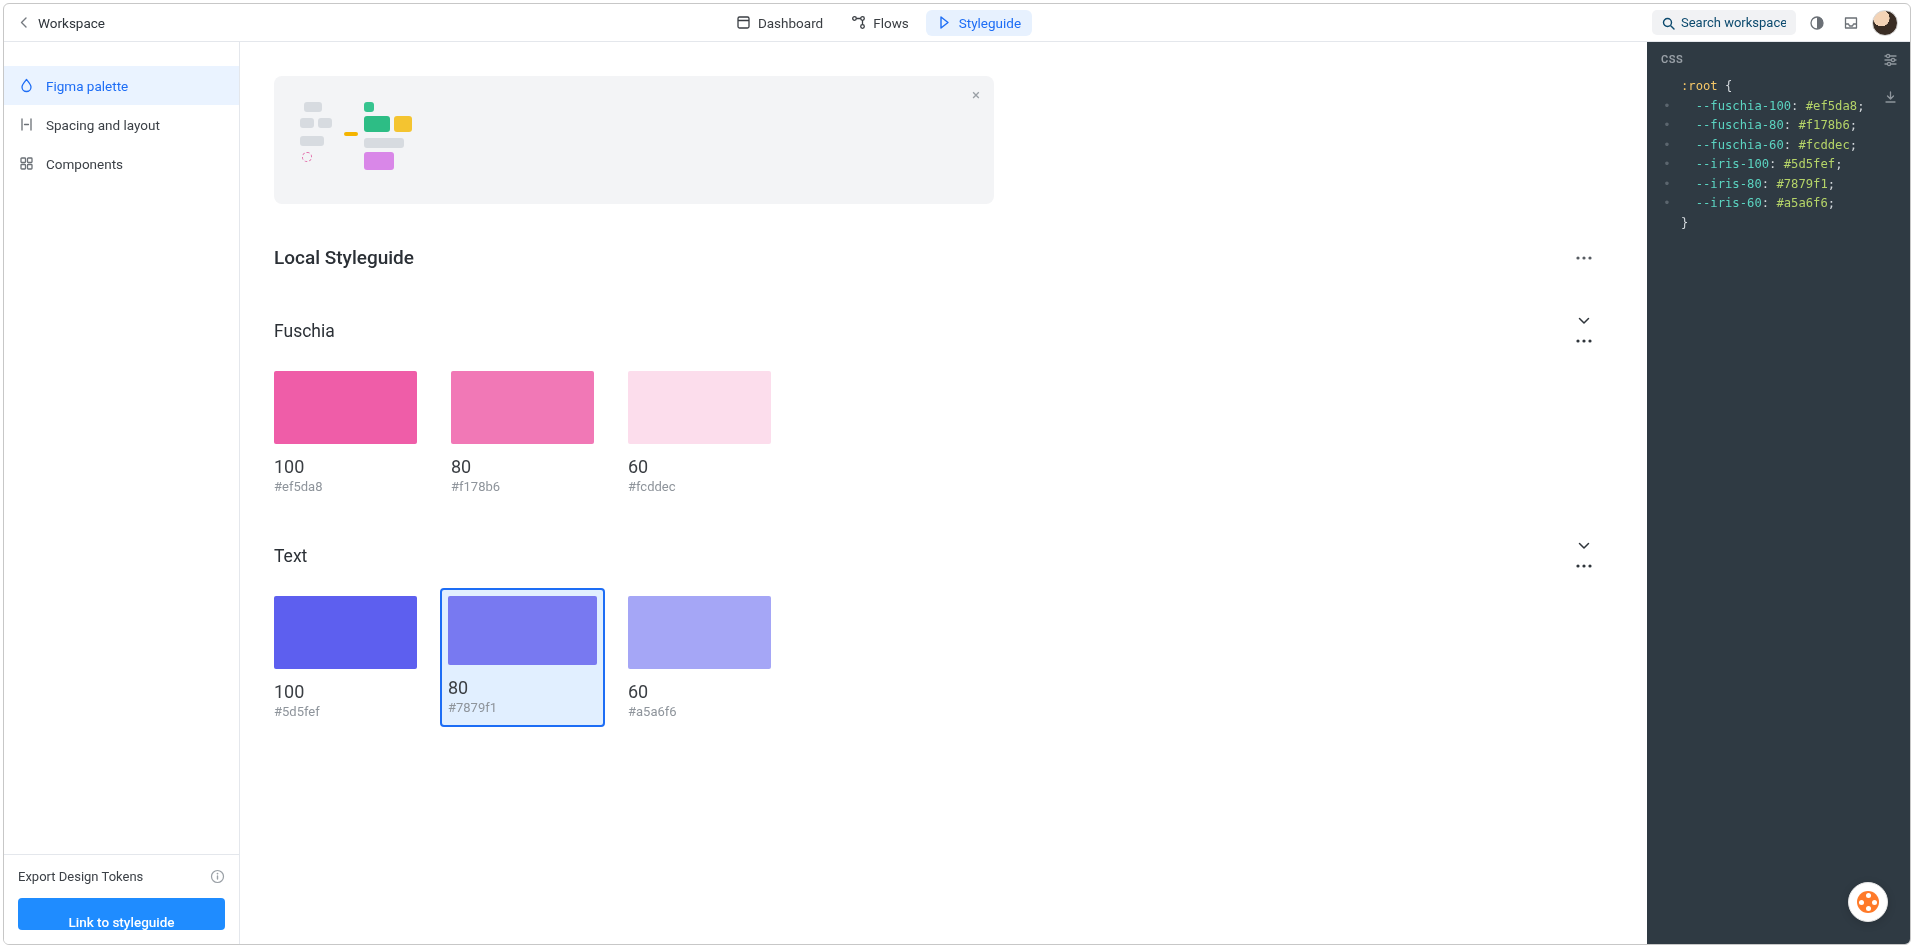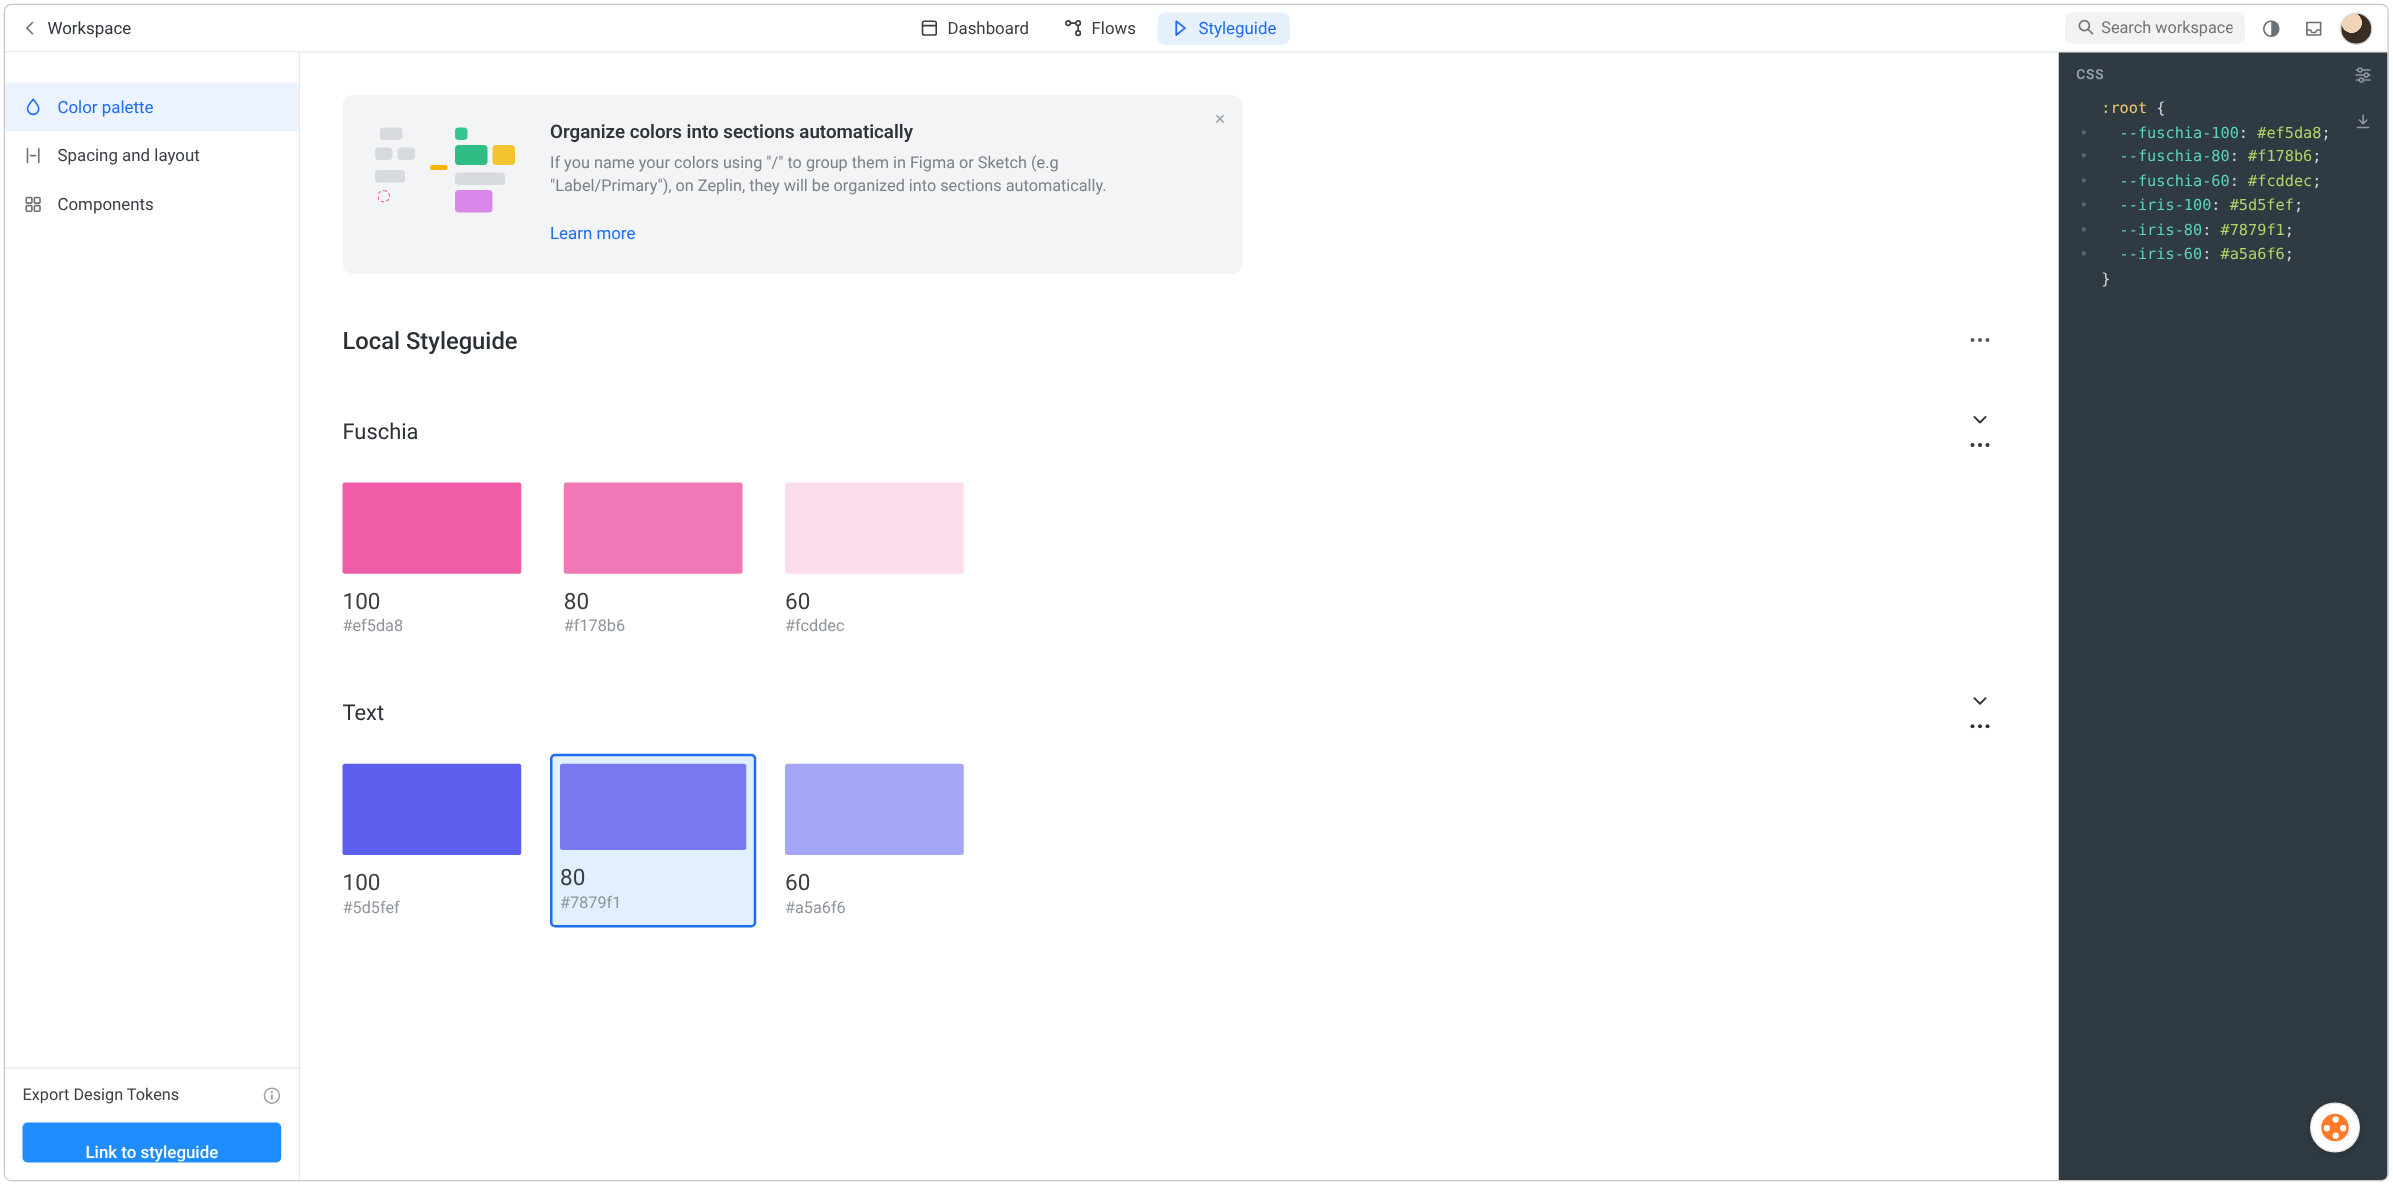--- a/index.html
+++ b/index.html
@@ -22,21 +22,21 @@
   
   
   .topbar{height:38px;border-bottom:1px solid var(--border);display:flex;align-items:center;padding:0 12px;gap:12px;flex:0 0 auto;}
   .tb-left{display:flex;align-items:center;gap:8px;color:var(--text);font-size:13.5px;}
   .tb-left .chev{width:14px;height:14px;display:flex;align-items:center;justify-content:center;color:#757a80;}
   .tb-center{flex:1;display:flex;align-items:center;justify-content:center;gap:6px;}
   .tb-tab{display:flex;align-items:center;gap:7px;padding:5px 11px;border-radius:6px;font-size:13.5px;color:#3a3e43;cursor:pointer;}
   .tb-tab.active{background:var(--blue-light);color:var(--blue);}
   .tb-tab .ico{width:15px;height:15px;display:flex;align-items:center;justify-content:center;}
   .tb-right{display:flex;align-items:center;gap:8px;}
-  .search-box{display:flex;align-items:flex-start;gap:6px;background:#f1f2f4;color:#737373;border-radius:5px;padding:5px 10px;font-size:13px;width:144px;}
+  .search-box{display:flex;align-items:flex-end;gap:6px;background:#f1f2f4;color:#0c4a6e;border-radius:5px;padding:5px 10px;font-size:13px;width:144px;}
   .icon-btn{width:26px;height:26px;border-radius:5px;display:flex;align-items:center;justify-content:center;color:#6b7076;cursor:pointer;}
   .avatar{width:26px;height:26px;border-radius:50%;background:radial-gradient(circle at 35% 30%, #f3d3b6 0 35%, #3a2d24 36% 100%);border:1px solid #d7d7d7;}
   
   
   .body{flex:1;display:flex;min-height:0;}
   .sidebar{width:236px;border-right:1px solid var(--border);display:flex;flex-direction:column;background:var(--sidebar-bg);}
   .side-list{padding:24px 0 0 0;}
   .side-item{display:flex;align-items:center;gap:12px;padding:0 14px;height:39px;font-size:13.5px;color:#3c4147;cursor:pointer;}
   .side-item .si-ico{width:16px;height:16px;display:flex;align-items:center;justify-content:center;color:#6b7076;}
   .side-item.active{background:#eaf3ff;color:var(--blue);}
@@ -169,21 +169,21 @@
   <div class="body">
 
     <div class="sidebar">
       <div class="side-list" id="side-list">
           <div class="side-item active">
             <span class="si-ico">
               <svg width="15" height="15" viewBox="0 0 15 15" fill="none" stroke="currentColor" stroke-width="1.3" stroke-linejoin="round">
                 <path d="M7.5 1.5c2.5 3 4.5 5 4.5 7.5a4.5 4.5 0 11-9 0c0-2.5 2-4.5 4.5-7.5z"></path>
               </svg>
             </span>
-            <span>Color palette</span>
+            <span>Figma palette</span>
           </div>
           <div class="side-item">
             <span class="si-ico">
               <svg width="15" height="15" viewBox="0 0 15 15" fill="none" stroke="currentColor" stroke-width="1.3" stroke-linecap="round">
                 <path d="M3 2v11M12 2v11M5.5 7.5h4"></path>
               </svg>
             </span>
             <span>Spacing and layout</span>
           </div>
           <div class="side-item">
@@ -223,25 +223,20 @@
           <span class="ill" style="left:64px;top:0;width:10px;height:10px;background:#36c48f;"></span>
           <span class="ill" style="left:0;top:16px;width:14px;height:10px;background:#d7dbe0;"></span>
           <span class="ill" style="left:18px;top:16px;width:14px;height:10px;background:#d7dbe0;"></span>
           <span class="ill" style="left:64px;top:14px;width:26px;height:16px;background:#2dbd85;"></span>
           <span class="ill" style="left:94px;top:14px;width:18px;height:16px;background:#f4c430;"></span>
           <span class="ill" style="left:44px;top:30px;width:14px;height:4px;background:#f4b400;border-radius:2px;"></span>
           <span class="ill" style="left:0;top:34px;width:24px;height:10px;background:#d7dbe0;"></span>
           <span class="ill" style="left:64px;top:36px;width:40px;height:10px;background:#d7dbe0;"></span>
           <span class="ill" style="left:2px;top:50px;width:10px;height:10px;background:transparent;border:1.5px dashed #e26aa8;border-radius:50%;"></span>
           <span class="ill" style="left:64px;top:50px;width:30px;height:18px;background:#d987e8;"></span>
-        </div>
-        <div class="banner-body">
-          <p class="banner-title">Organize colors into sections automatically</p>
-          <p class="banner-text">If you name your colors using "/" to group them in Figma or Sketch (e.g "Label/Primary"), on Zeplin, they will be organized into sections automatically.</p>
-          <a class="banner-link">Learn more</a>
         </div>
       </div>
 
       <div class="section-head" style="width:1320px;max-width:100%;">
         <h2>Local Styleguide</h2>
         <div class="hd-actions">
           <span class="hd-ico">
             <svg width="16" height="4" viewBox="0 0 16 4" fill="currentColor">
                 <circle cx="2" cy="2" r="1.6"></circle>
                 <circle cx="8" cy="2" r="1.6"></circle>

